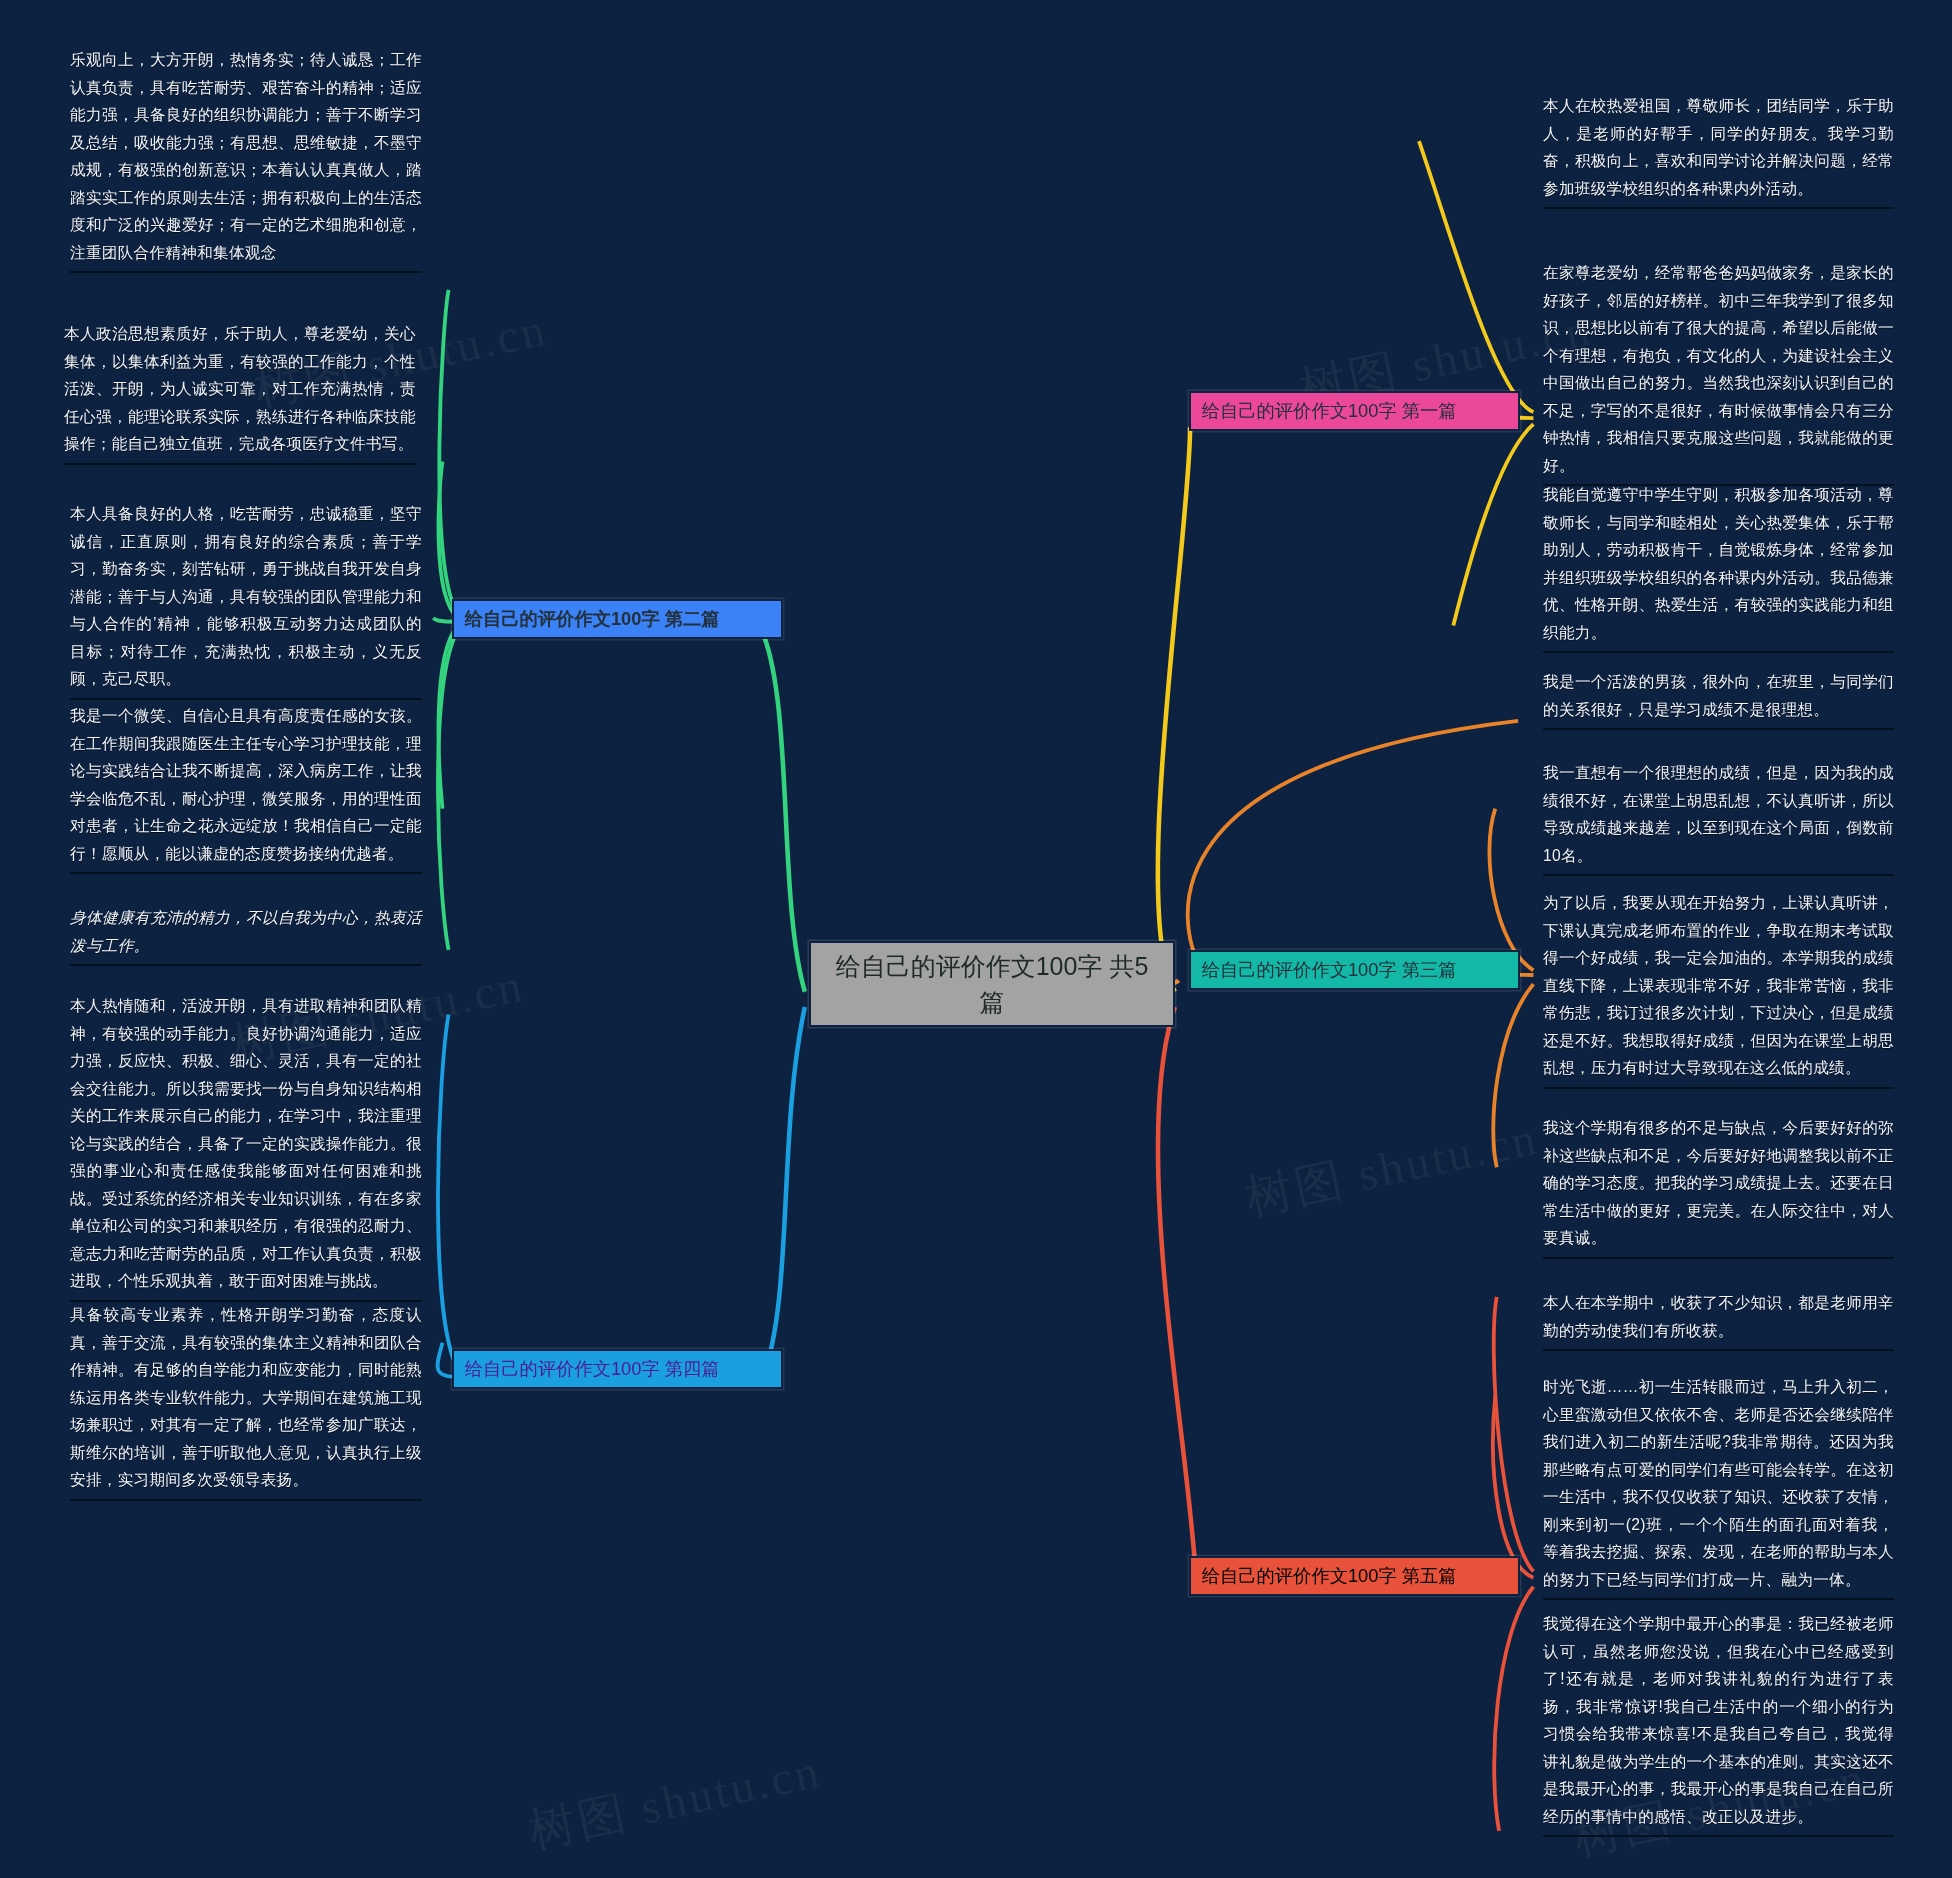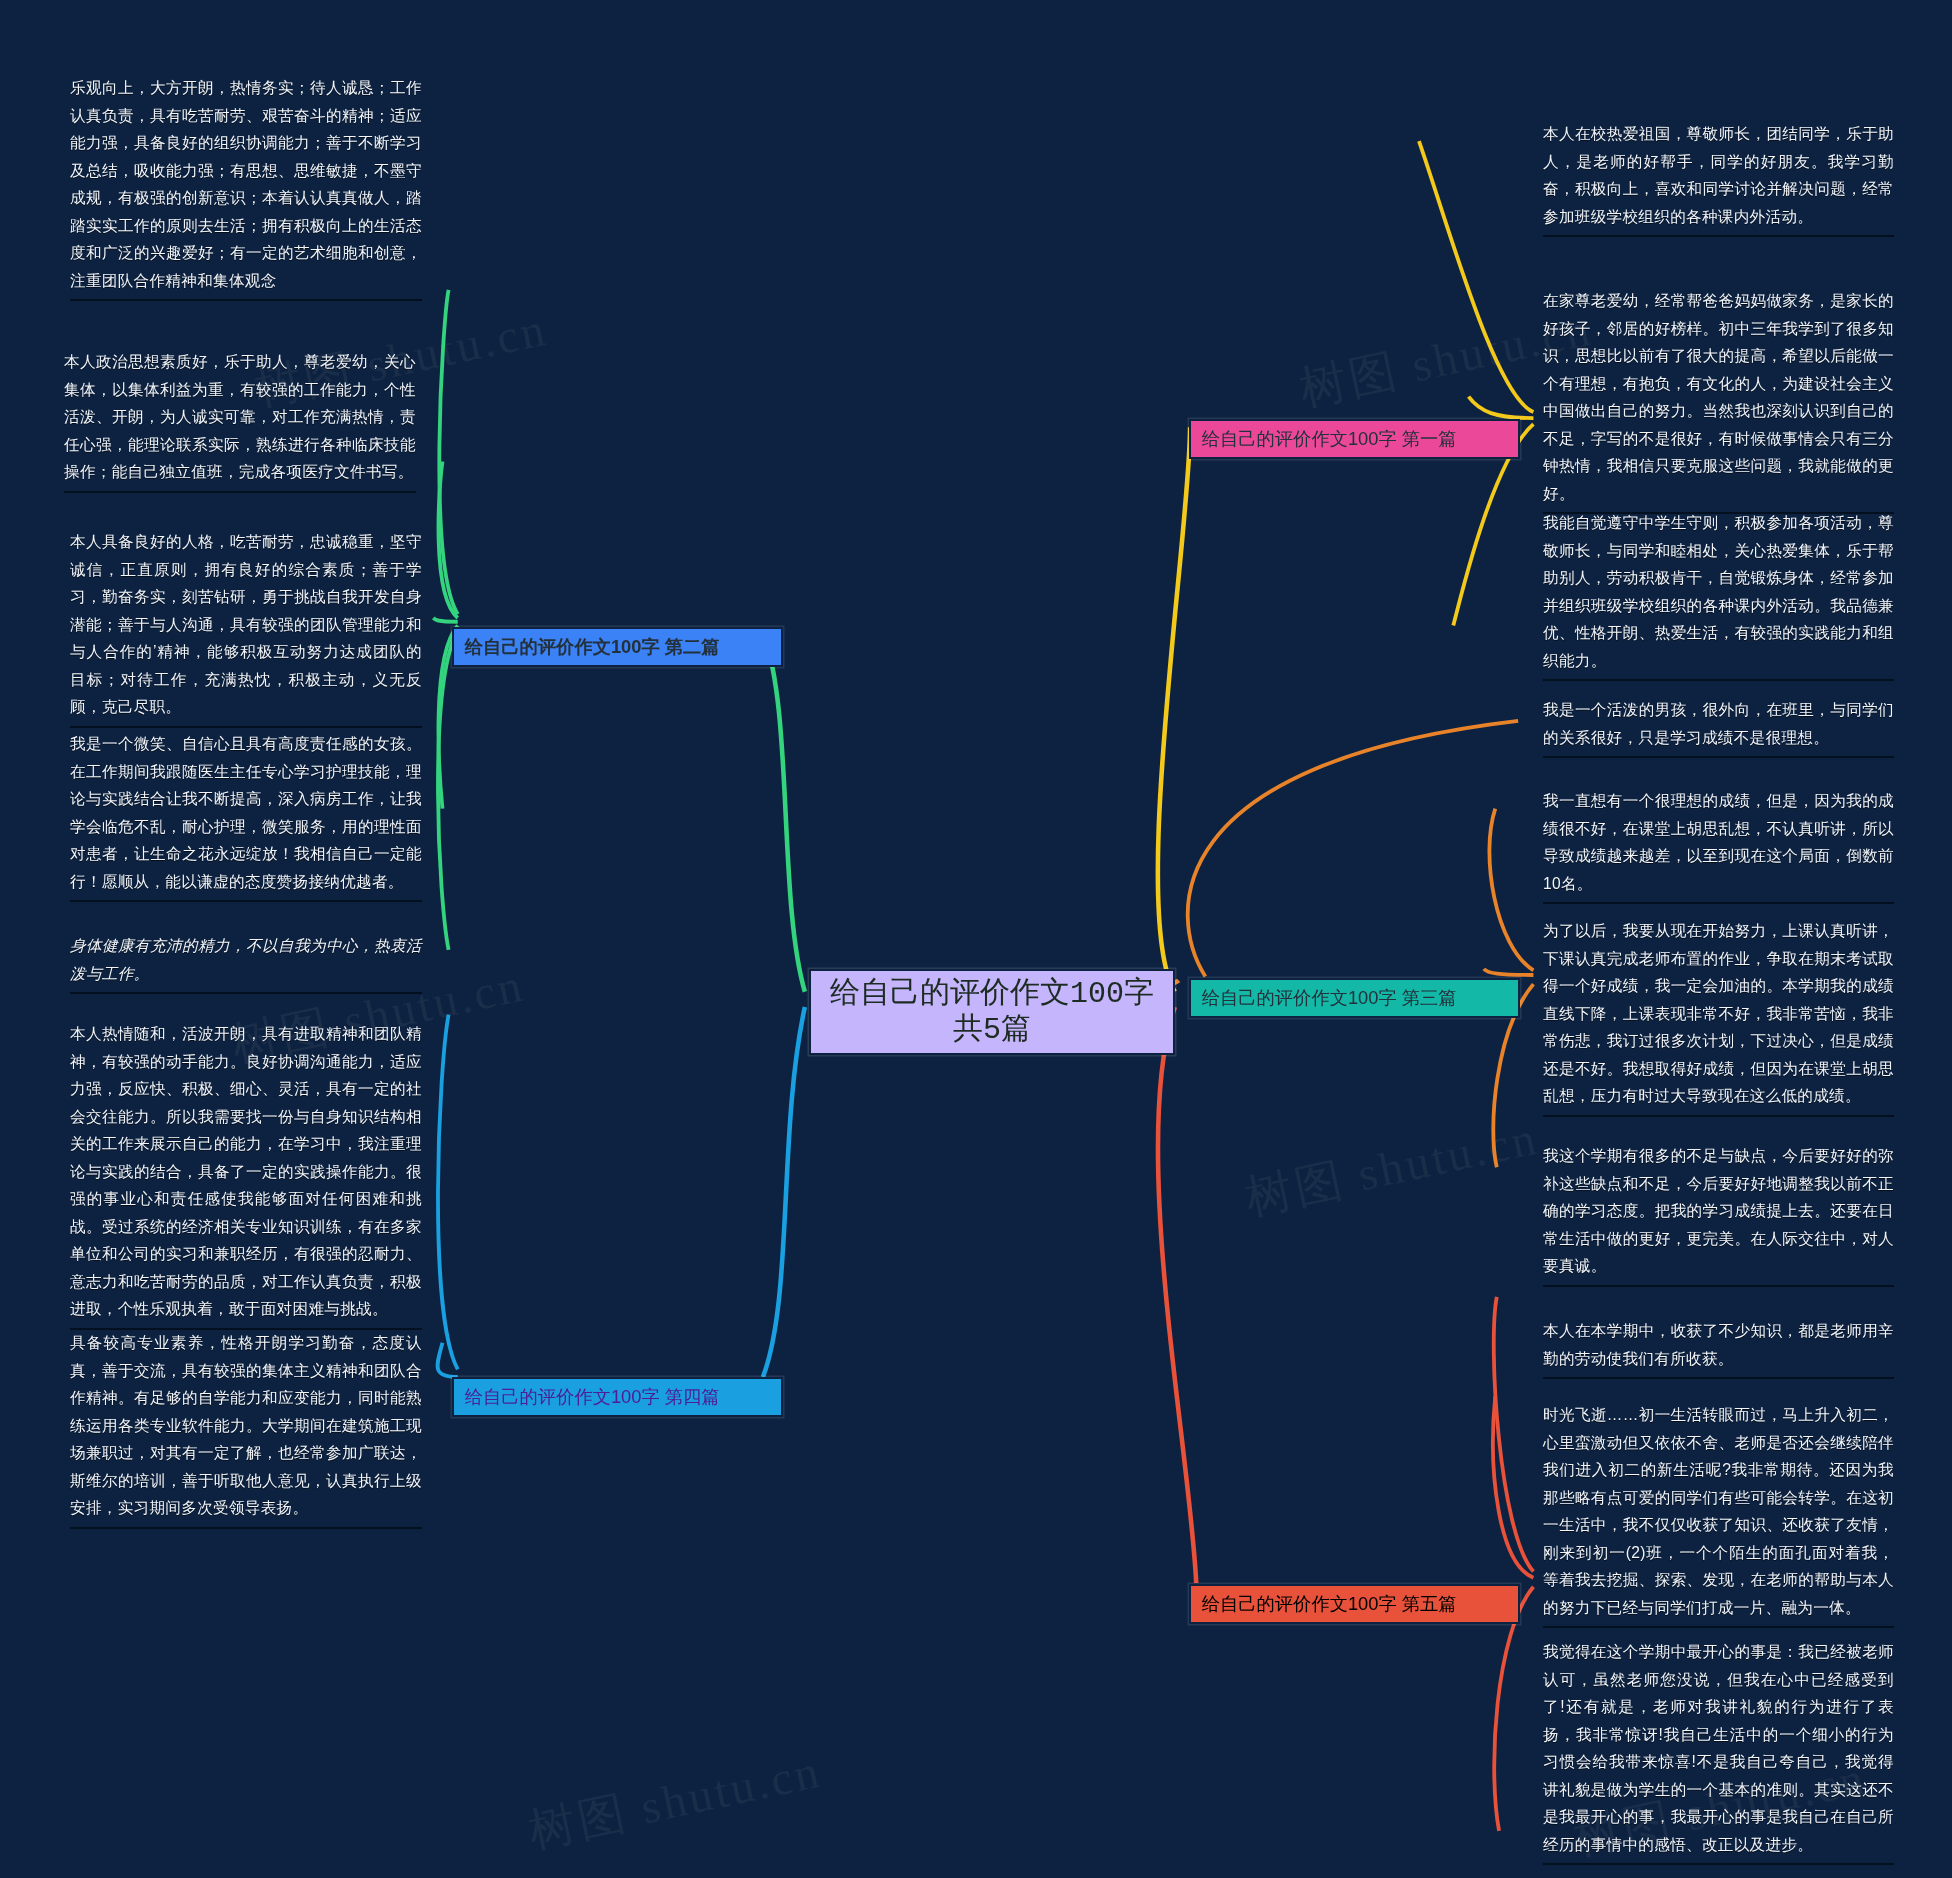--- a/index.html
+++ b/index.html
@@ -12,21 +12,21 @@
   }
   #watermarks{position:absolute;inset:0;pointer-events:none;z-index:0;}
   .wm{
     position:absolute;color:rgba(255,255,255,0.055);
     font-size:47px;letter-spacing:3.1px;white-space:nowrap;
     transform:rotate(-12deg);font-family:"Liberation Serif",serif;
   }
   #edges{position:absolute;left:0;top:0;width:1953px;height:1879px;z-index:1;}
 
   
-  .node{position:absolute;z-index:3;box-sizing:border-box;margin-top:28px;}
+  .node{position:absolute;z-index:3;box-sizing:border-box;}
 
   .leaf{
     color:#f2f6fb;
     font-size:15.6px;
     line-height:27.5px;
     letter-spacing:0.3px;
     text-align:justify;
     border-bottom:2.3px solid #02101f;
     padding-bottom:5.3px;
     text-shadow:0 0.8px 0 rgba(0,0,0,.6);
@@ -42,30 +42,29 @@
     white-space:nowrap;
     line-height:1.15;
   }
   .branch.b1{background:#ec4899;}
   .branch.b2{background:#3b82f6;font-weight:bold;}
   .branch.b3{background:#14b8a6;}
   .branch.b4{background:#1a9fe0;color:#4c1d95;}
   .branch.b5{background:#e8513a;color:#000000;}
 
   .root{
-    background:#c4b5fd;
+    background:#a3a3a3;
     color:#1d2b22;
     border:2.3px solid #0d2240;
     box-shadow:0 0 0 1.5px rgba(255,255,255,.12);
     display:flex;align-items:center;justify-content:center;
     text-align:center;
-    font-size:30px;
+    font-size:25px;
     line-height:36px;
     padding:7.6px 13.7px;
-    font-family:Liberation Mono, monospace;
   }
 </style>
 </head>
 <body>
 
 <div id="watermarks">
   <div class="wm" style="left:252px;top:328px;">树图 shutu.cn</div>
   <div class="wm" style="left:1297px;top:328px;">树图 shutu.cn</div>
   <div class="wm" style="left:229px;top:984px;">树图 shutu.cn</div>
   <div class="wm" style="left:1243px;top:1137px;">树图 shutu.cn</div>

